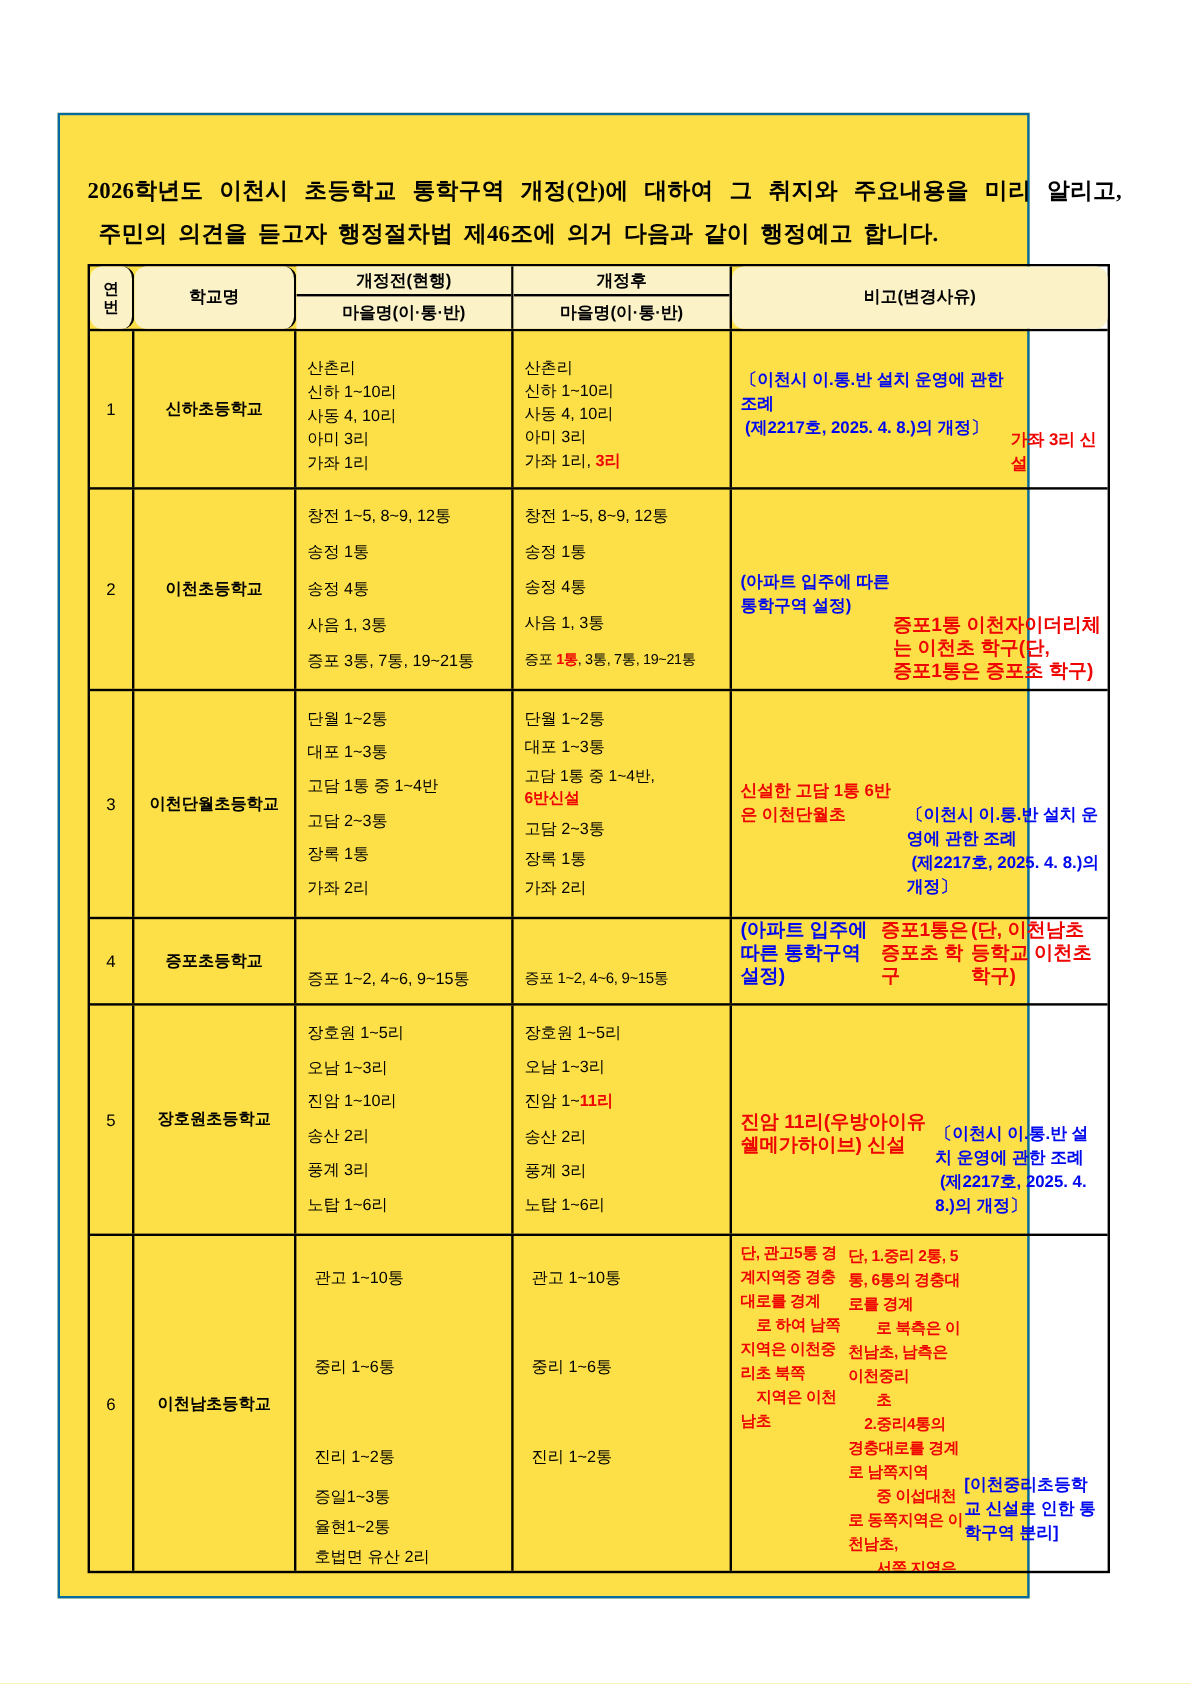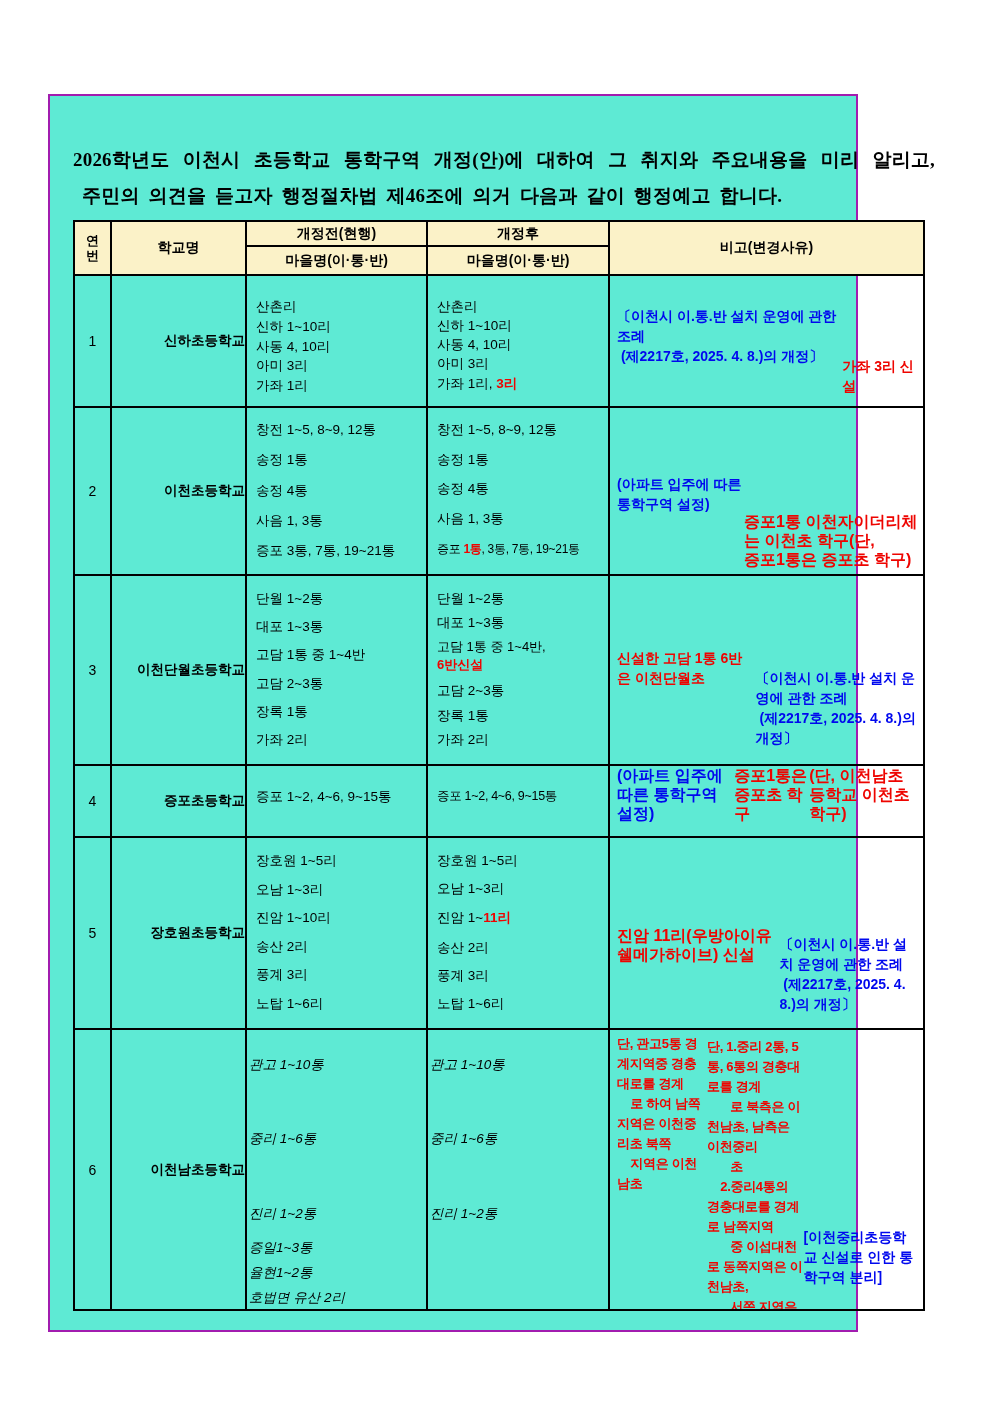--- a/index.html
+++ b/index.html
@@ -2,55 +2,55 @@
 <html><head>
 <meta charset="utf-8">
 <style>
   * { margin:0; padding:0; box-sizing:border-box; }
   body {
     width:992px; height:1403px; background:#ffffff; position:relative;
     font-family:"Liberation Sans", sans-serif; color:#000;
   }
   .frame {
     position:absolute; left:48px; top:94px; width:810px; height:1238px;
-    border:2px solid #a21caf; background:#5eead4;
+    border:2px solid #0369a1; background:#fde047;
   }
   .intro {
     position:absolute; left:23px; top:46px; width:862px;
     font-family:"Liberation Serif", serif; font-weight:bold;
     font-size:19px; line-height:36px; letter-spacing:0.2px;
   }
   .intro-l1 { text-align:justify; text-align-last:justify; word-spacing:2px; }
   .intro-l2 { padding-left:9px; word-spacing:4px; }
   .tbl {
     position:absolute; left:23px; top:124px; width:852px;
     border:2px solid #000;
   }
   .tr { display:flex; border-bottom:2px solid #000; }
   .tr:last-child { border-bottom:none; }
   .td { border-right:2px solid #000; height:100%; overflow:hidden; }
   .td:last-child { border-right:none; }
   .c-no    { width:37px;  display:flex; align-items:center; justify-content:center; font-size:14px; }
-  .c-school{ width:135px; display:flex; align-items:center; justify-content:flex-end; font-size:13.5px; font-weight:bold; }
+  .c-school{ width:135px; display:flex; align-items:center; justify-content:center; font-size:13.5px; font-weight:bold; }
   .c-before{ width:181px; }
   .c-after { width:182px; }
   .c-note  { width:313px; }
   .thead .td { background:#fbf2c8; font-weight:bold; font-size:14px; }
-  .thead .c-no, .thead .c-school, .thead .c-note { display:flex; align-items:center; justify-content:center; }
+  .thead .c-no, .thead .c-school, .thead .c-note { display:flex; align-items:center; justify-content:center;border-radius:10px; }
   .vert { width:16px; line-height:15px; font-size:13px; word-break:break-all; text-align:center; }
   .split { display:flex; flex-direction:column; }
   .th-top { height:25px; border-bottom:2px solid #000; display:flex; align-items:center; justify-content:center; }
   .th-bot { flex:1; display:flex; align-items:center; justify-content:center; }
   .vlist { display:flex; flex-direction:column; justify-content:space-between; height:100%; padding:22px 2px 12px 9px; }
-  .vlist.center { justify-content:flex-start; }
+  .vlist.center { justify-content:flex-end; }
   .vline { font-size:13.5px; white-space:nowrap; line-height:17px; }
   .vsub  { font-size:13px; line-height:16px; }
   .cond  { font-size:12px; letter-spacing:-0.3px; }
   .vabs { position:relative; height:100%; }
-  .vabs .vline { position:absolute; left:2px;font-style:italic; }
+  .vabs .vline { position:absolute; left:15px; }
   .note-flex { display:flex; height:100%; padding:0 4px 0 7px; }
   .blue { color:#0008ee; font-weight:bold; font-size:14px; line-height:20px; }
   .red  { color:#ee0400; font-weight:bold; font-size:14px; line-height:20px; }
   .prewrap { white-space:pre-wrap; }
   .n-sm { font-size:16px; line-height:19px; }
   .r6 { font-size:13px; line-height:20px; letter-spacing:-0.3px; }
 </style>
 </head>
 <body>
 

